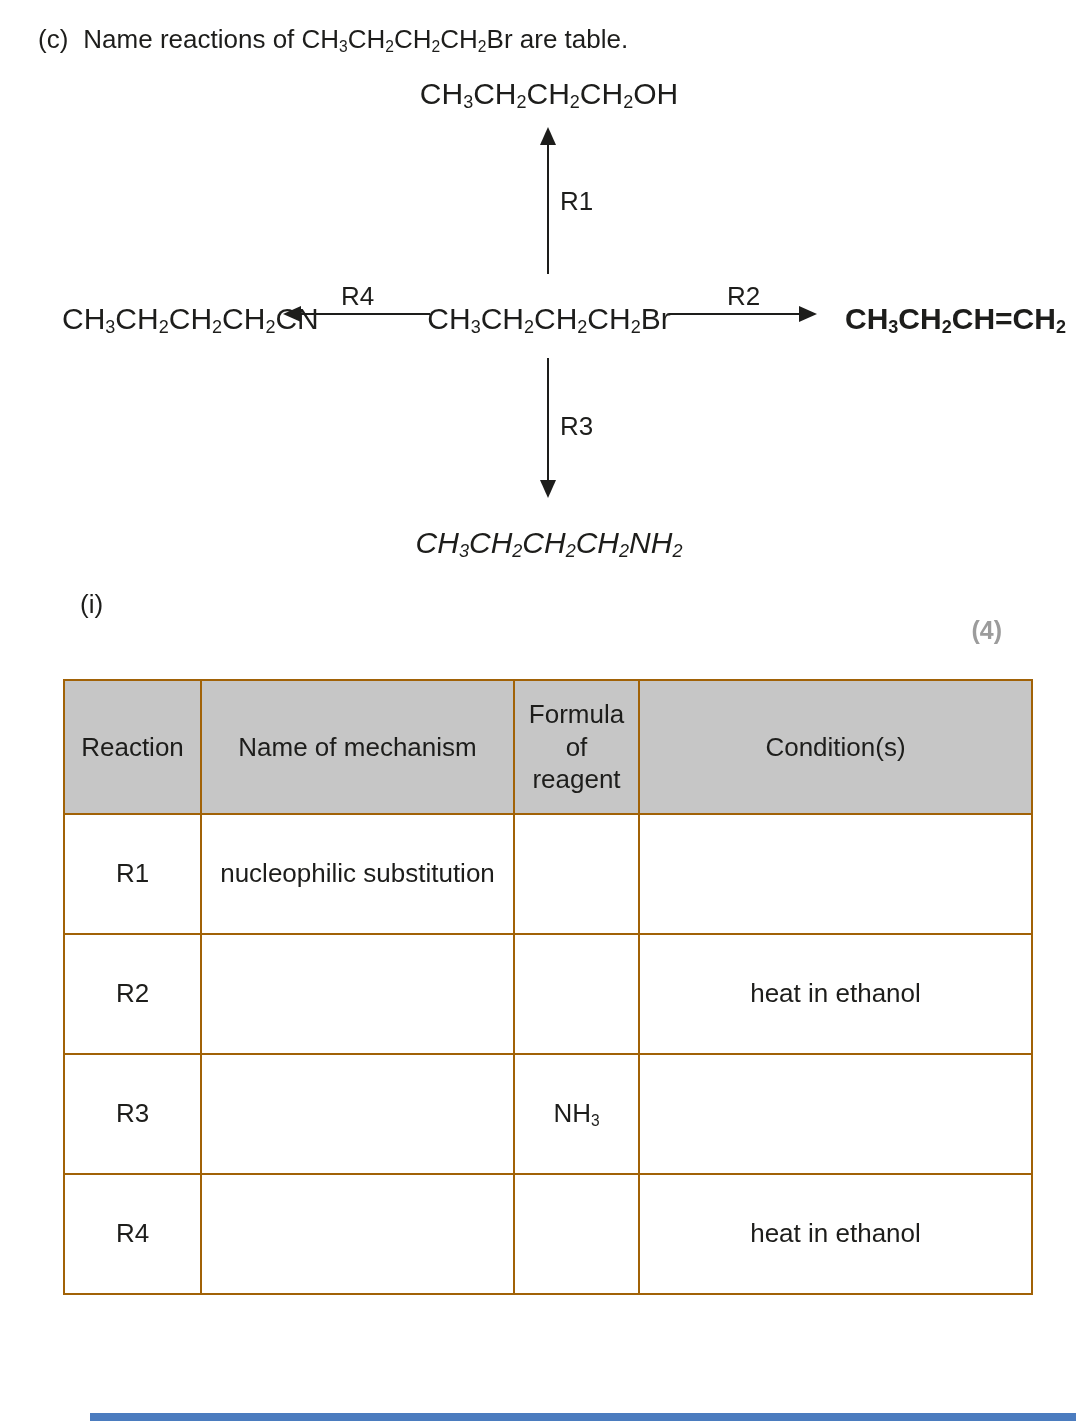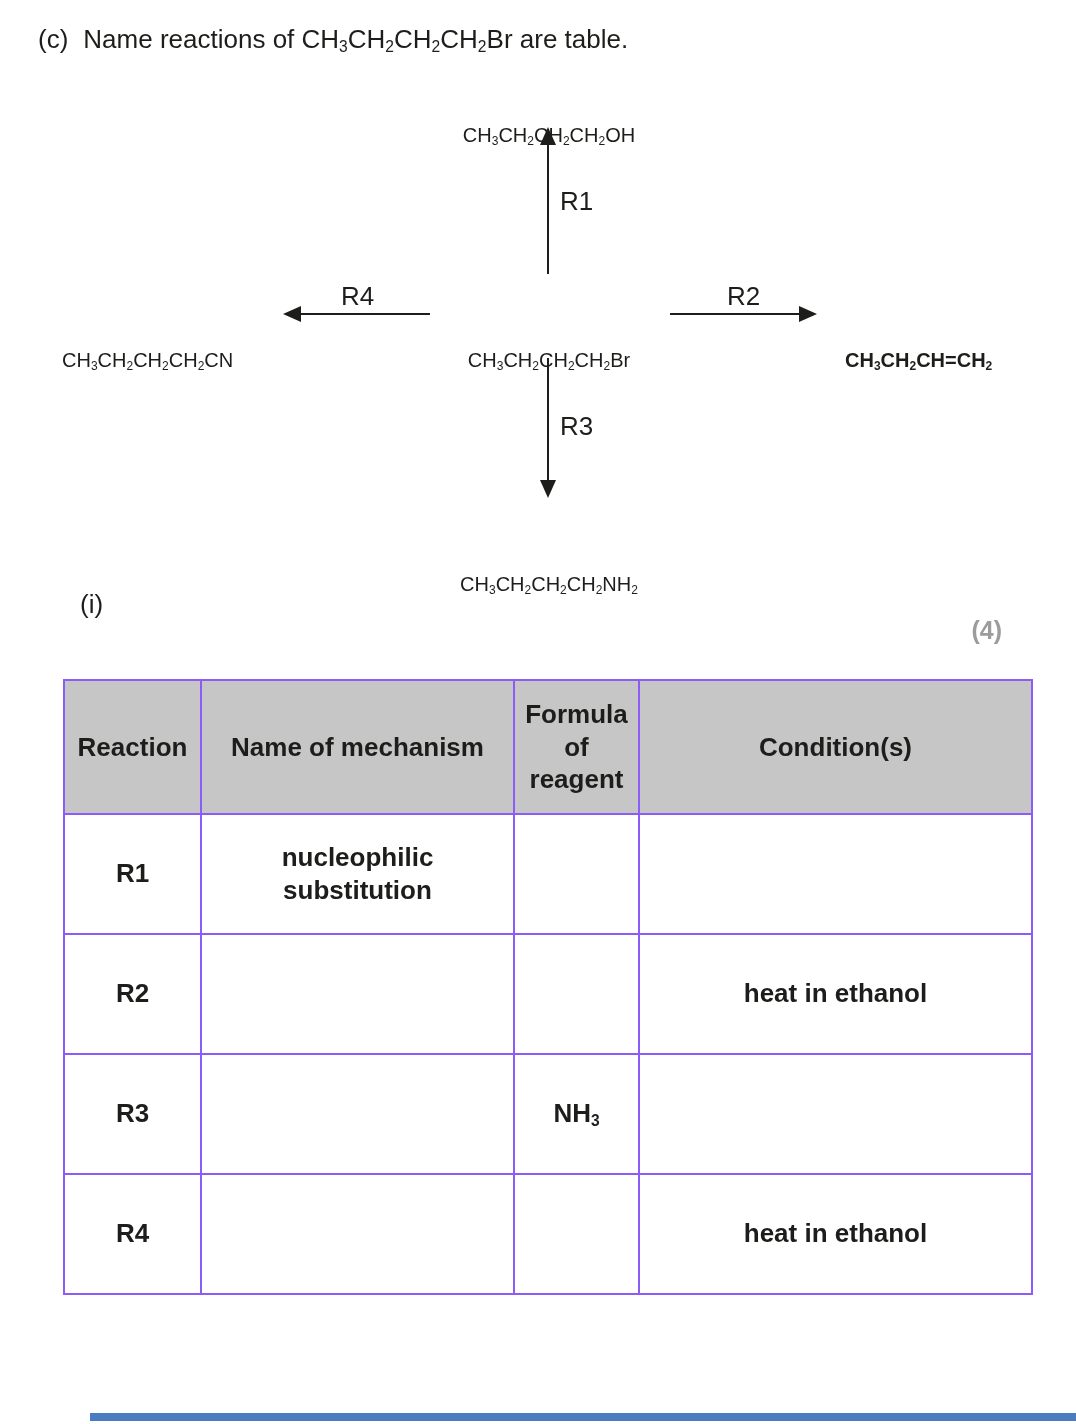--- a/index.html
+++ b/index.html
@@ -6,21 +6,21 @@
   html, body { background: #ffffff; }
   .page {
     position: relative;
     width: 1076px;
     height: 1424px;
     background: #ffffff;
     font-family: "Liberation Sans", "DejaVu Sans", sans-serif;
     color: #1d1d1b;
     overflow: hidden;
   }
-  .txt { font-size: 20px; color: #1d1d1b; white-space: nowrap; margin-top: 47px; }
+  .txt { font-size: 30px; color: #1d1d1b; white-space: nowrap; }
   sub {
     font-size: 60%;
     line-height: 0;
     vertical-align: baseline;
     position: relative;
     top: 0.24em;
   }
   
   .qline {
     position: absolute;
@@ -56,24 +56,24 @@
   
   table.qtable {
     position: absolute;
     left: 63px; top: 679px;
     width: 968px;
     border-collapse: collapse;
     table-layout: fixed;
     font-size: 26px;
   }
   table.qtable th, table.qtable td {
-    border: 2px solid #8b5cf6;
+    border: 2px solid #a16207;
     text-align: center;
     vertical-align: middle;
-    font-weight: bold;
+    font-weight: normal;
     padding: 17px 10px;
     line-height: 1.25;
   }
   table.qtable th { background: #c6c6c6; height: 119px; }
   table.qtable td { background: #ffffff; height: 120px; }
   .footer-bar {
     position: absolute;
     left: 90px; right: 0; bottom: 3px;
     height: 8px;
     background: #4b7cbf;
@@ -108,21 +108,21 @@
     <div class="hline" style="left:670px; top:313px; width:131px;"></div>
     <div class="arrowhead ah-right" style="left:799px; top:306px;"></div>
     <div class="rlabel" style="left:727px; top:281px;">R2</div>
 
     <div class="abs txt" style="left:845px; top:302px;font-weight:bold;">CH<sub>3</sub>CH<sub>2</sub>CH=CH<sub>2</sub></div>
 
     <div class="vline" style="left:547px; top:358px; height:123px;"></div>
     <div class="arrowhead ah-down" style="left:540px; top:480px;"></div>
     <div class="rlabel" style="left:560px; top:411px;">R3</div>
 
-    <div class="abs txt center-x" style="left:549px; top:526px;">CH<sub>3</sub>CH<sub>2</sub>CH<sub>2</sub>CH<sub>2</sub>NH<sub>2</sub></div>
+    <div class="abs txt center-x" style="left:549px; top:526px;font-style:italic;">CH<sub>3</sub>CH<sub>2</sub>CH<sub>2</sub>CH<sub>2</sub>NH<sub>2</sub></div>
   </div>
 
   <div class="subq">
     <span>(i)</span>
   </div>
 
   <div class="marks">(4)</div>
 
   <table class="qtable">
     <colgroup>

